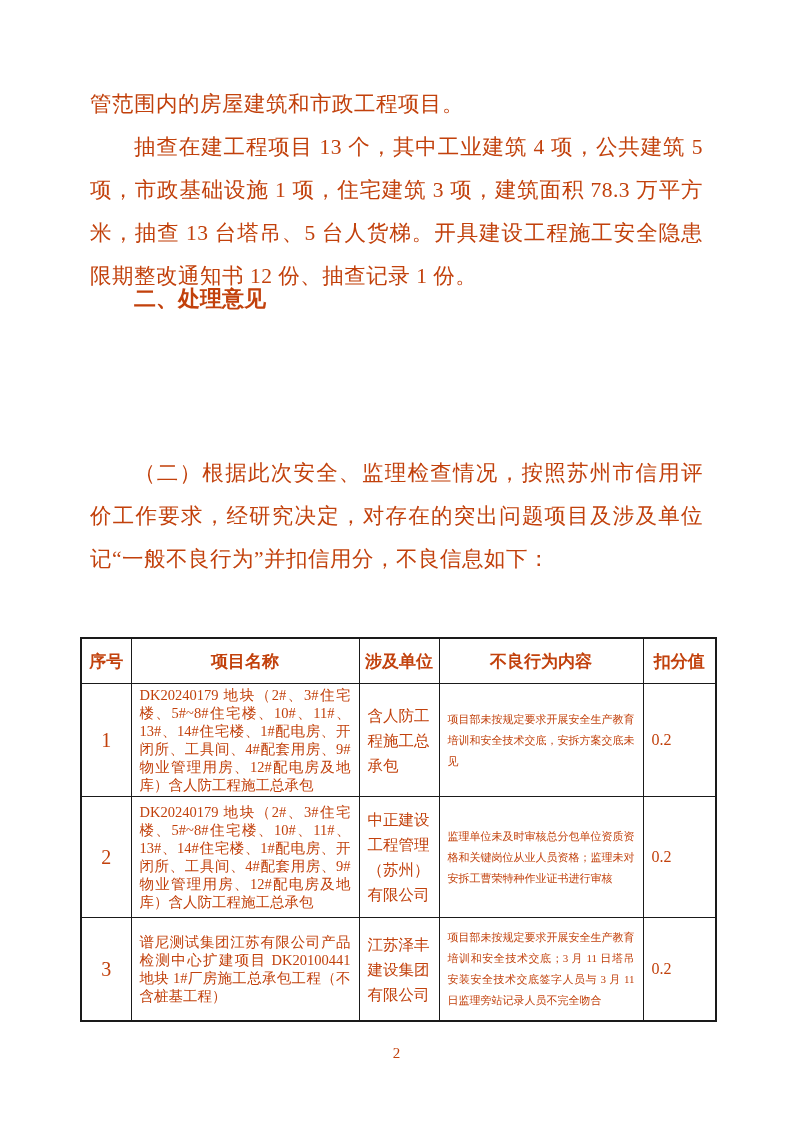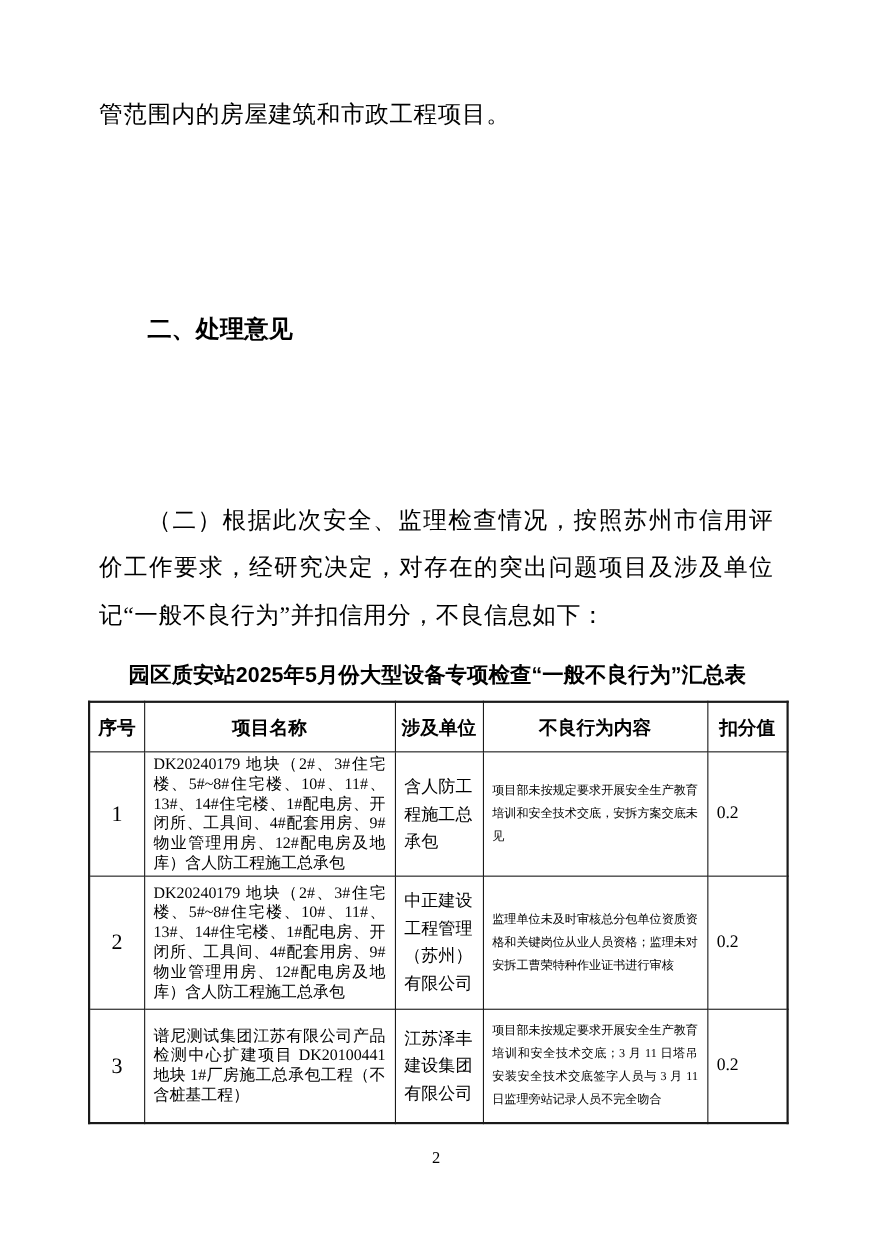--- a/index.html
+++ b/index.html
@@ -5,21 +5,21 @@
   html, body {
     margin: 0;
     padding: 0;
     background: #ffffff;
   }
   .page {
     position: relative;
     width: 793px;
     height: 1122px;
     background: #ffffff;
-    color: #000000;
+    color: #c2410c;
     font-family: "Liberation Serif", "DejaVu Serif", serif;
     overflow: hidden;
   }
   .body-text {
     position: absolute;
     left: 90px;
     width: 613px;
     margin: 0;
     font-size: 21.5px;
     line-height: 43px;
@@ -119,27 +119,27 @@
     line-height: 20px;
   }
 </style>
 </head>
 <body>
 
 <div class="page">
 
   <p class="body-text p1">管范围内的房屋建筑和市政工程项目。</p>
 
+  <p class="body-text p2 indent-2">抽查在建工程项目 13 个，其中工业建筑 4 项，公共建筑 5 项，市政基础设施 1 项，住宅建筑 3 项，建筑面积 78.3 万平方米，抽查 13 台塔吊、5 台人货梯。开具建设工程施工安全隐患限期整改通知书 12 份、抽查记录 1 份。</p>
 
   <h2 class="section-heading">二、处理意见</h2>
 
 
   <p class="body-text p4 indent-2">（二）根据此次安全、监理检查情况，按照苏州市信用评价工作要求，经研究决定，对存在的突出问题项目及涉及单位记“一般不良行为”并扣信用分，不良信息如下：</p>
 
-  <div class="table-title">园区质安站2025年5月份大型设备专项检查“一般不良行为”汇总表</div>
 
   <table class="summary-table">
     <colgroup>
       <col style="width:50px">
       <col style="width:228px">
       <col style="width:80px">
       <col style="width:204px">
       <col style="width:73px">
     </colgroup>
     <thead>

